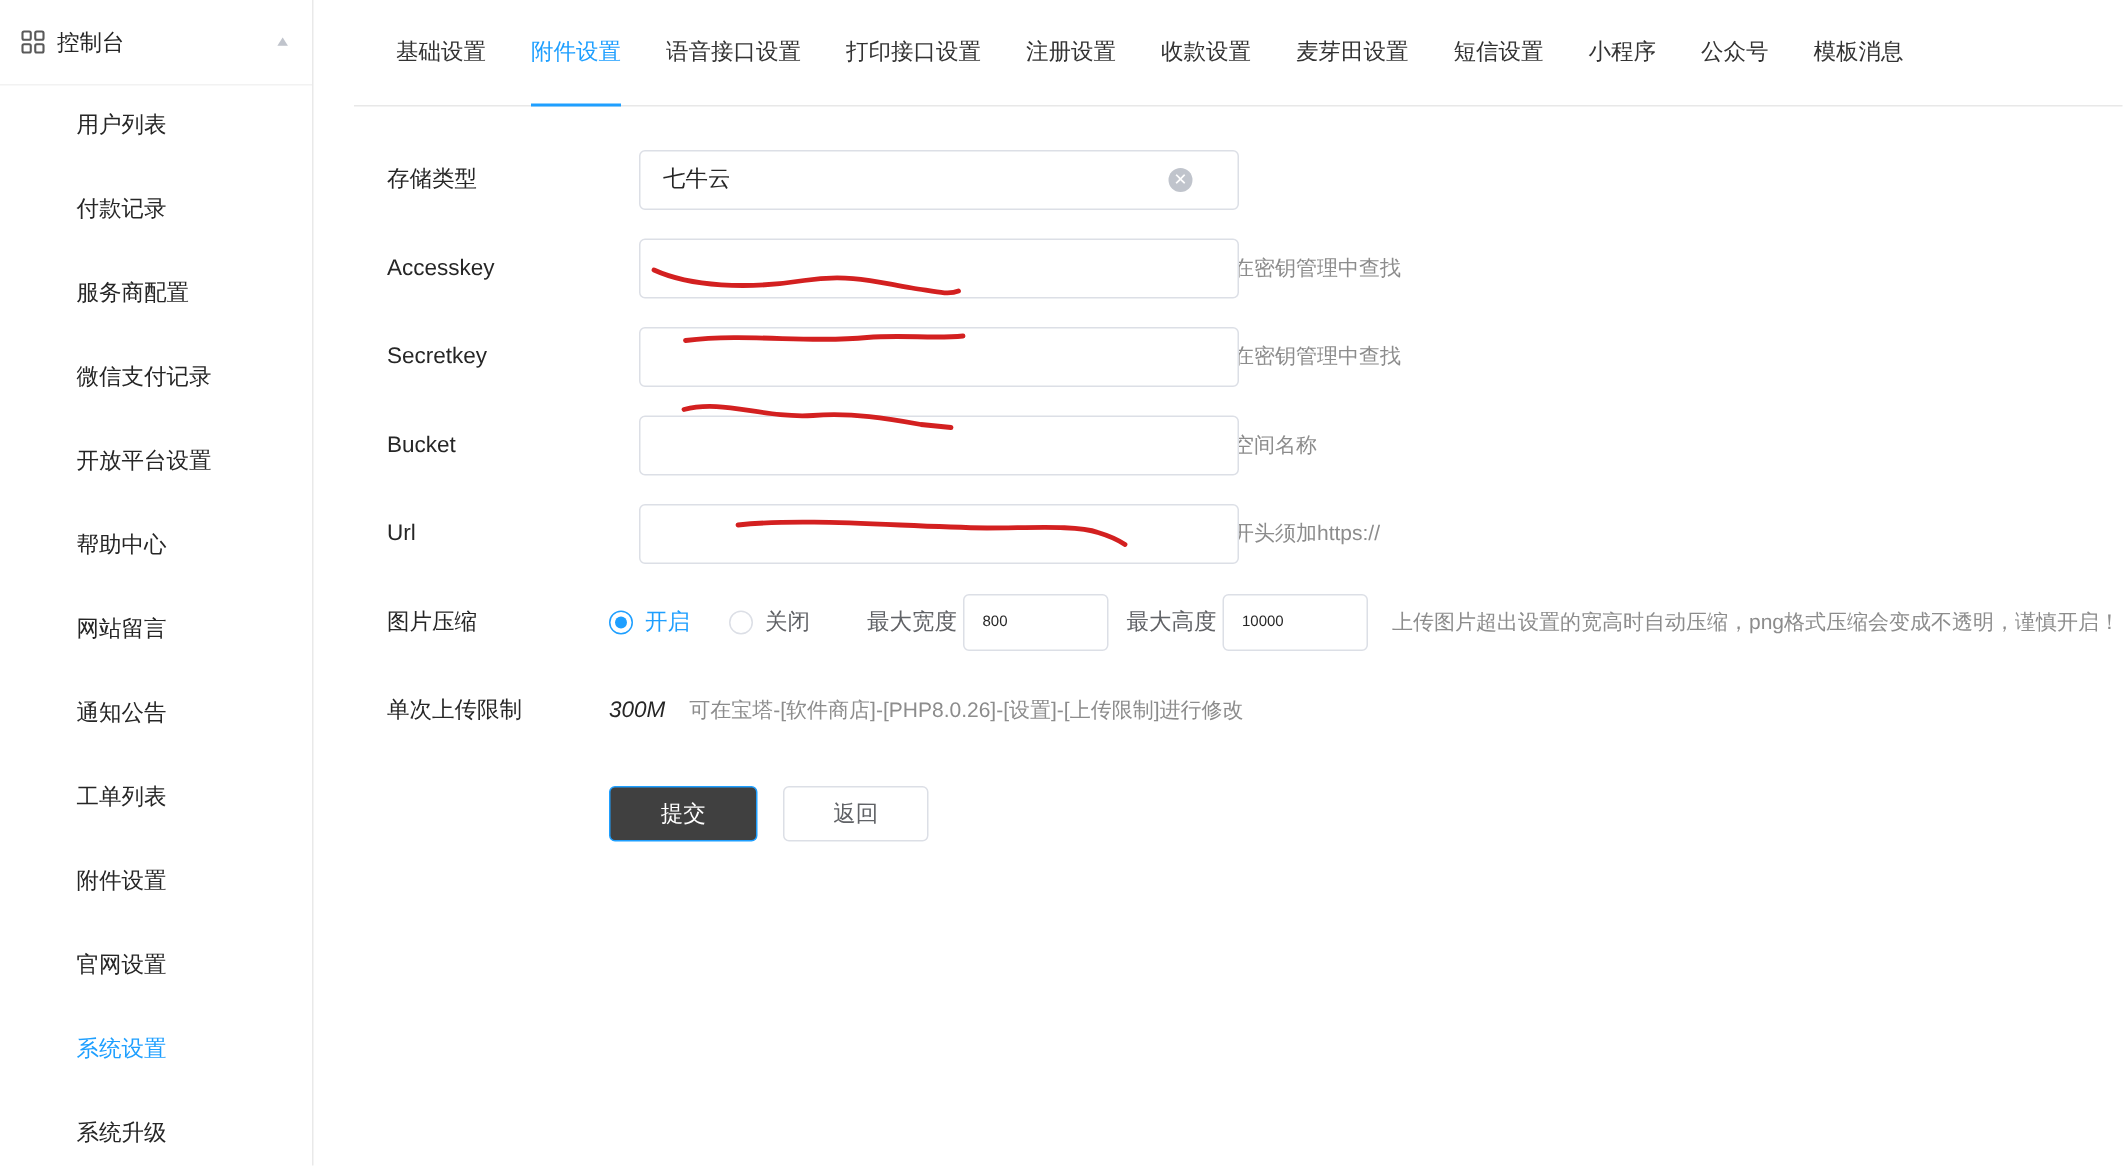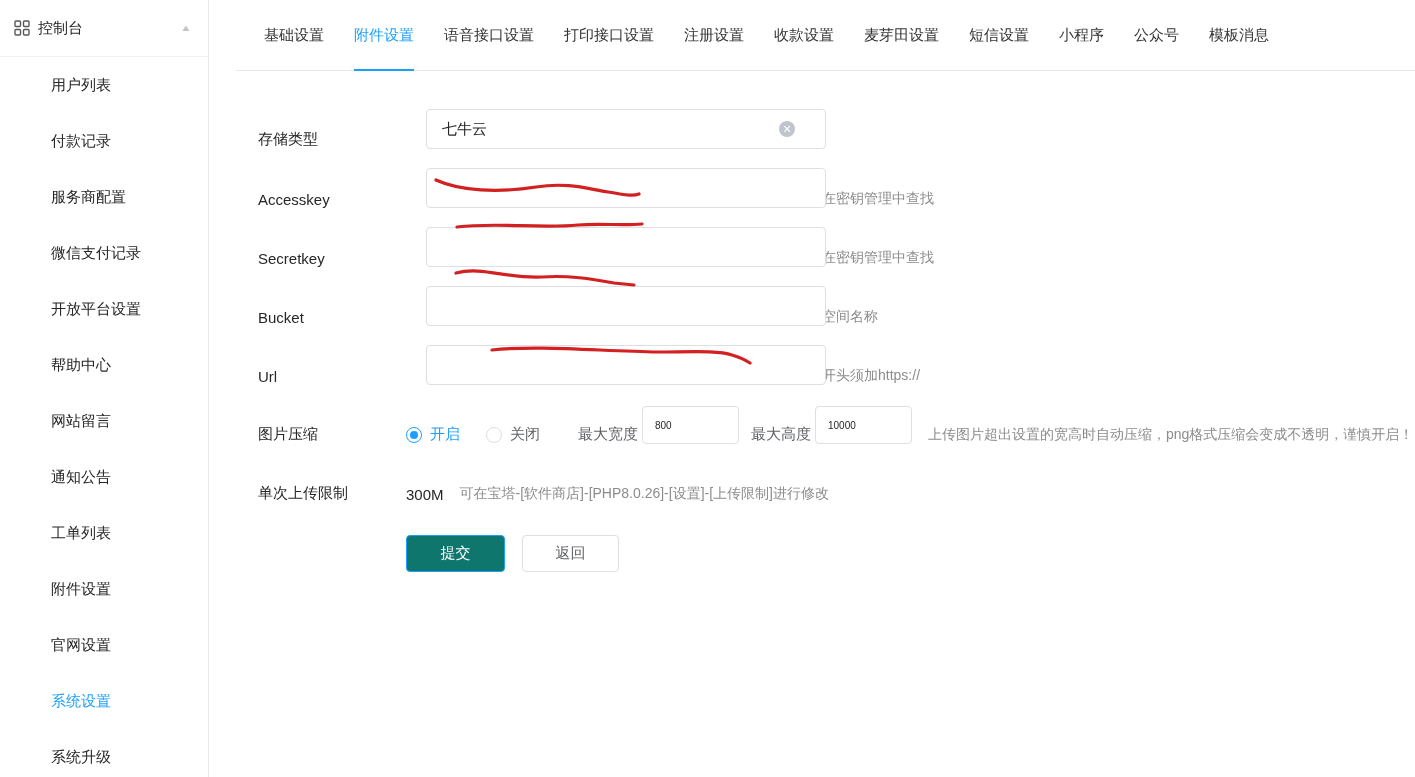--- a/index.html
+++ b/index.html
@@ -7,21 +7,21 @@
   body {
     font-family: "Liberation Sans", "DejaVu Sans", sans-serif;
     background: #ffffff;
     color: #262626;
     font-size: 15px;
   }
 
   
   .sidebar {
     position: absolute; left: 0; top: 0; width: 209px; height: 777px;
-    background: #ffffff; border-right: 1px solid #e9e9e9;
+    background: #ffffff; border-right: 1px solid #e9e9e9; font-family: Liberation Mono, monospace;
   }
   .sidebar-header {
     height: 57px; display: flex; align-items: center;
     padding: 0 16px 0 14px; border-bottom: 1px solid #f2f2f2;
   }
   .sidebar-header .grid-icon { display: inline-flex; margin-right: 8px; }
   .sidebar-header .hdr-label { flex: 1; font-size: 15px; color: #262626; }
   .sidebar-header .chevron { color: #c0c4cc; font-size: 12px; transform: scaleY(0.8); }
   .menu { padding-top: 0; }
   .menu-item {
@@ -42,21 +42,21 @@
     height: 71px; line-height: 69px; position: relative; white-space: nowrap;
   }
   .tab.active { color: #1e9fff; }
   .tab.active::after {
     content: ""; position: absolute; left: 0; right: 0; bottom: 0;
     height: 2px; background: #1e9fff;
   }
 
   
   .form { padding-top: 19px; position: relative; }
-  .form-row { height: 59px; display: flex; align-items: flex-end; padding-left: 22px; }
+  .form-row { height: 59px; display: flex; align-items: center; padding-left: 22px; }
   .form-label { width: 148px; flex: 0 0 148px; color: #262626; font-size: 15px; }
   .text-input {
     width: 400px; height: 40px; border: 1px solid #dcdfe6; border-radius: 4px;
     padding: 0 34px 0 15px; font-size: 15px; color: #262626; outline: none;
     font-family: inherit; background: #fff; margin-left: 20px;
   }
   .input-wrap { position: relative; width: 400px; }
   .input-wrap .text-input { width: 400px; }
   .clear-icon {
     position: absolute; right: 11px; top: 50%; transform: translateY(-50%);
@@ -79,28 +79,28 @@
   }
   .radio.checked .radio-label { color: #1e9fff; }
   .radio .radio-label { color: #606266; font-size: 15px; }
 
   .mini-label { color: #606266; font-size: 15px; margin-left: 12px; margin-right: 4px; white-space: nowrap; }
   .mini-input {
     width: 97px; height: 38px; border: 1px solid #dcdfe6; border-radius: 4px;
     padding: 0 12px; font-size: 10px; color: #262626; outline: none; font-family: inherit;
   }
 
-  .static-value { font-size: 15px; color: #262626; }
+  .static-value { font-size: 15px; color: #262626; font-style: italic; }
 
   .btn-row { margin-top: 10px; }
   .btn {
     height: 37px; border-radius: 4px; font-size: 15px; cursor: pointer;
     font-family: inherit; outline: none;
   }
-  .btn-primary { width: 99px; background: #0f766e; border: 1px solid #1e9fff; color: #fff; }
+  .btn-primary { width: 99px; background: #404040; border: 1px solid #1e9fff; color: #fff; }
   .btn-plain { width: 97px; background: #fff; border: 1px solid #dcdfe6; color: #606266; margin-left: 17px; }
 
   
   .scribbles {
     position: absolute; left: 0; top: 0; width: 1179px; height: 777px;
     pointer-events: none; z-index: 5;
   }
   .scribbles path { stroke: #d32020; stroke-width: 3.2; fill: none; stroke-linecap: round; }
 </style>
 </head>

